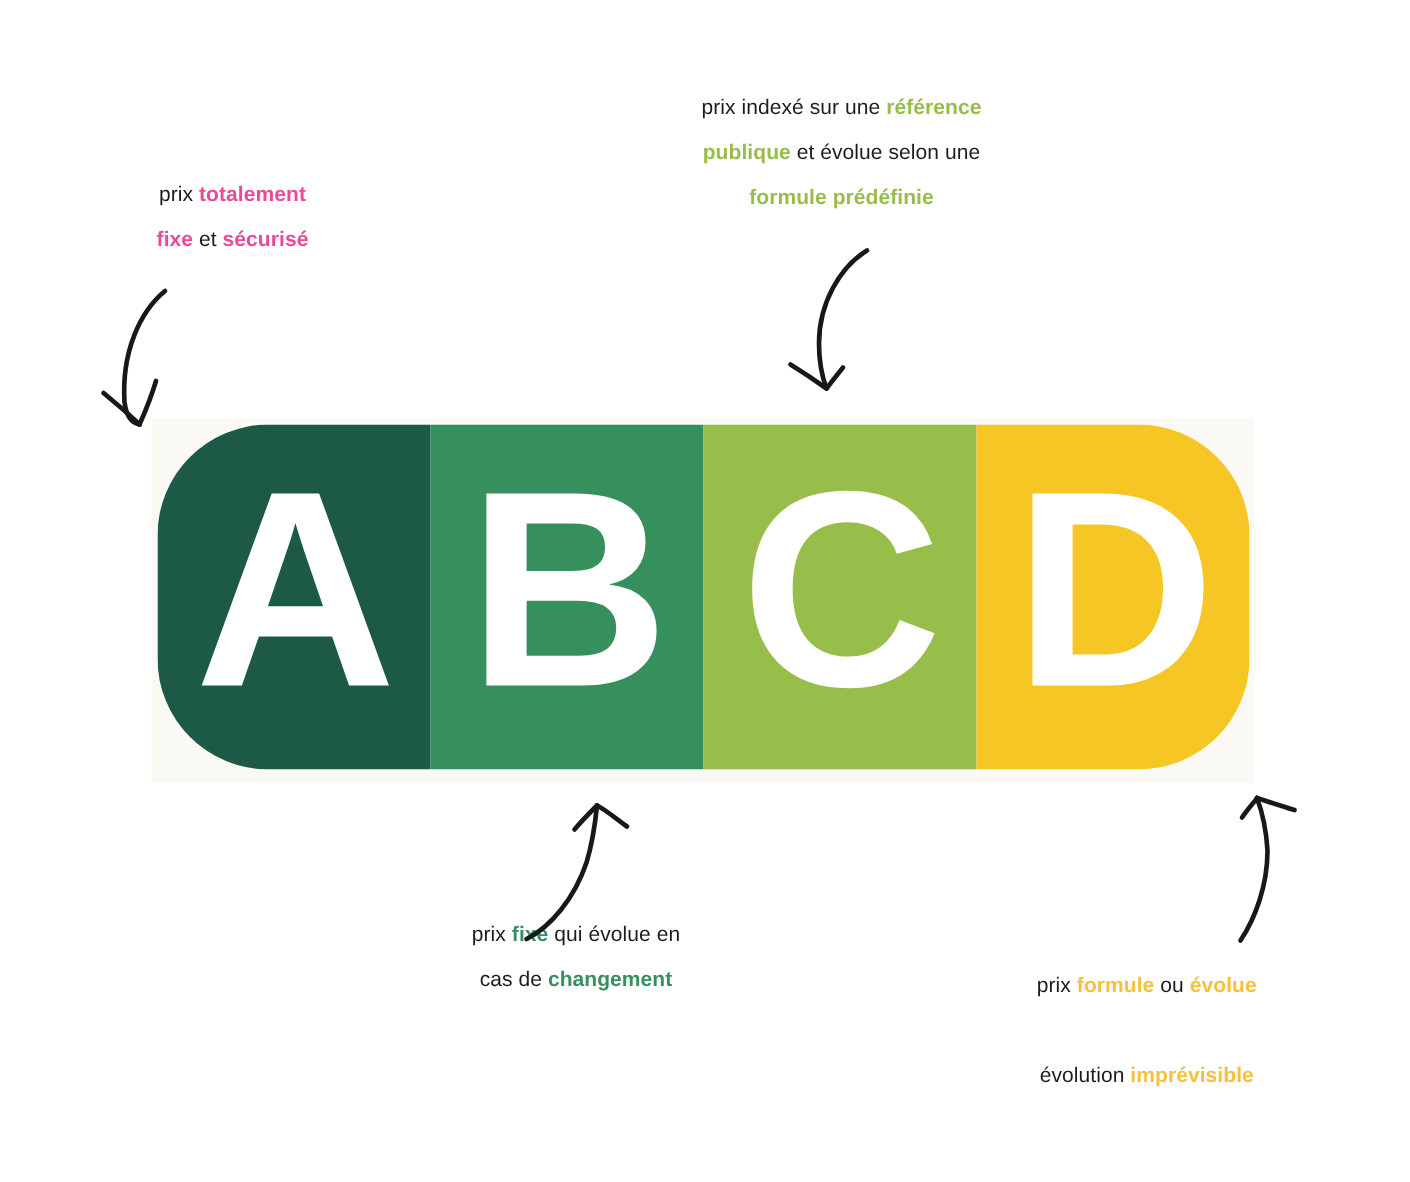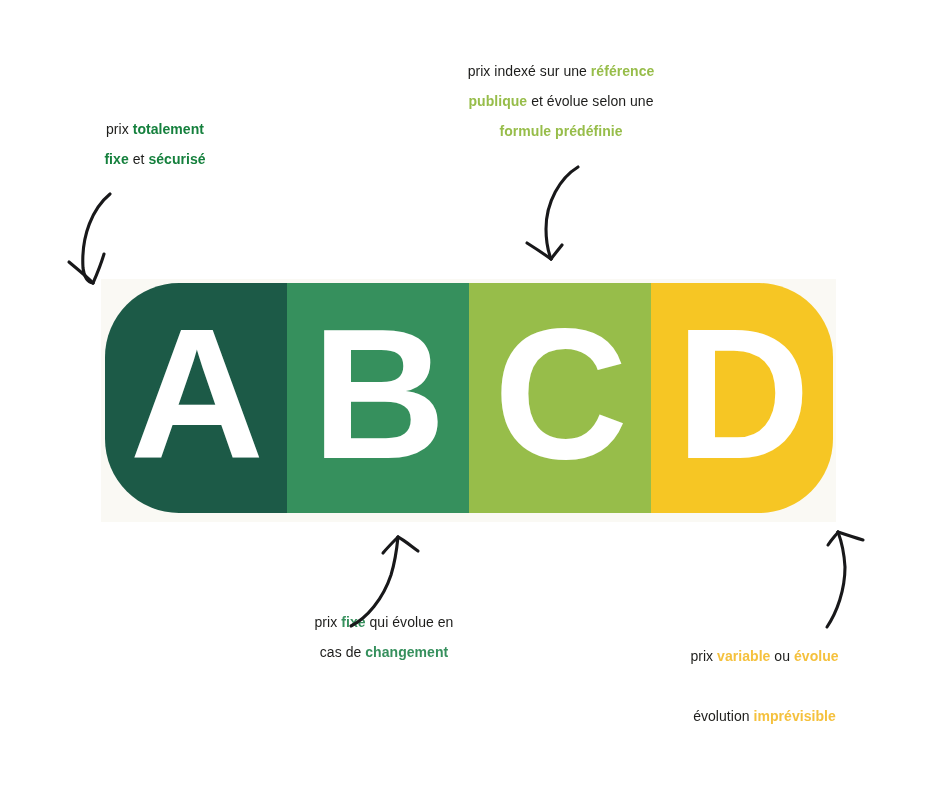--- a/index.html
+++ b/index.html
@@ -54,21 +54,21 @@
     width: 290px;
     text-align: center;
   }
   .c-d {
     left: 619px;
     top: 641px;
     width: 291px;
     text-align: center;
   }
 
-  .hl-dark   { color: #15803d; }
+  .hl-dark   { color: #ec4899; }
   .hl-mid    { color: #36905d; }
   .hl-light  { color: #97bd4a; }
   .hl-yellow { color: #f5c13d; }
 
   
   #panel {
     position: absolute;
     left: 101px;
     top: 279px;
     width: 735px;
@@ -156,21 +156,21 @@
       <span class="seg-letter">D</span>
     </div>
   </div>
 
   <div class="callout c-c">
     <span>prix </span><b class="hl-mid">fixe</b><span> qui évolue en</span><br>
     <span>cas de </span><b class="hl-mid">changement</b><br>
   </div>
 
   <div class="callout c-d">
-    <span>prix </span><b class="hl-yellow">variable</b><span> ou </span><b class="hl-yellow">évolue</b><br>
+    <span>prix </span><b class="hl-yellow">formule</b><span> ou </span><b class="hl-yellow">évolue</b><br>
     <br>
     <span>évolution </span><b class="hl-yellow">imprévisible</b>
   </div>
 
   <svg class="arrow-layer" viewBox="0 0 940 788">
 
     <g>
       <path class="arrow-path" d="M110,194 C93,208 81,235 83,268 C84,276 87,282 93,283"></path>
       <path class="arrow-path" d="M69,262 C76,268 85,275 93,283"></path>
       <path class="arrow-path" d="M104,254 C101,264 97,274 93,283"></path>

